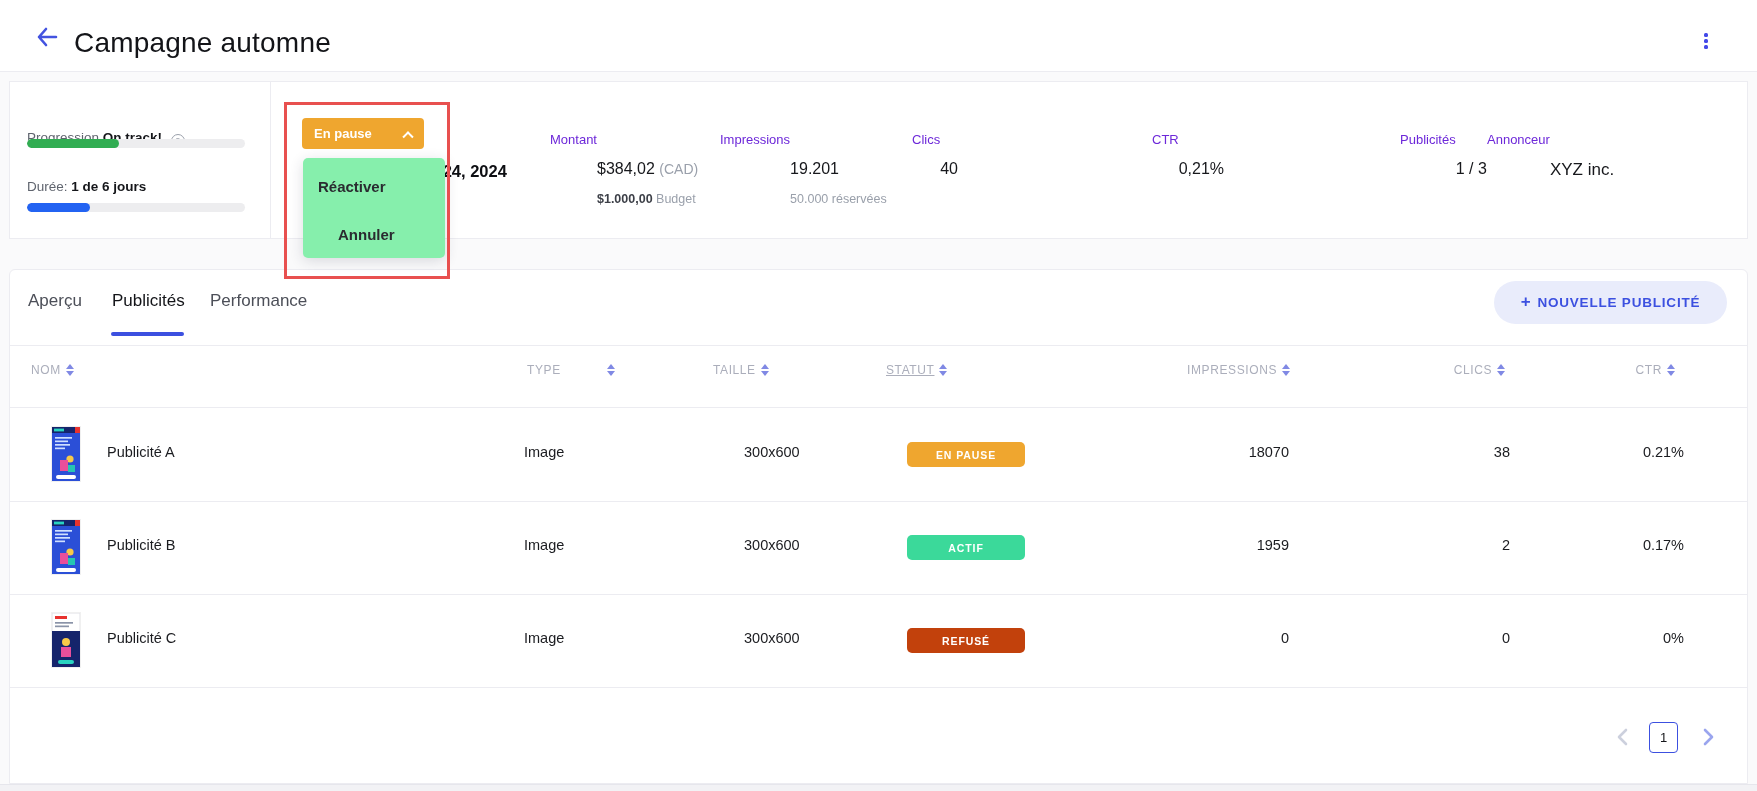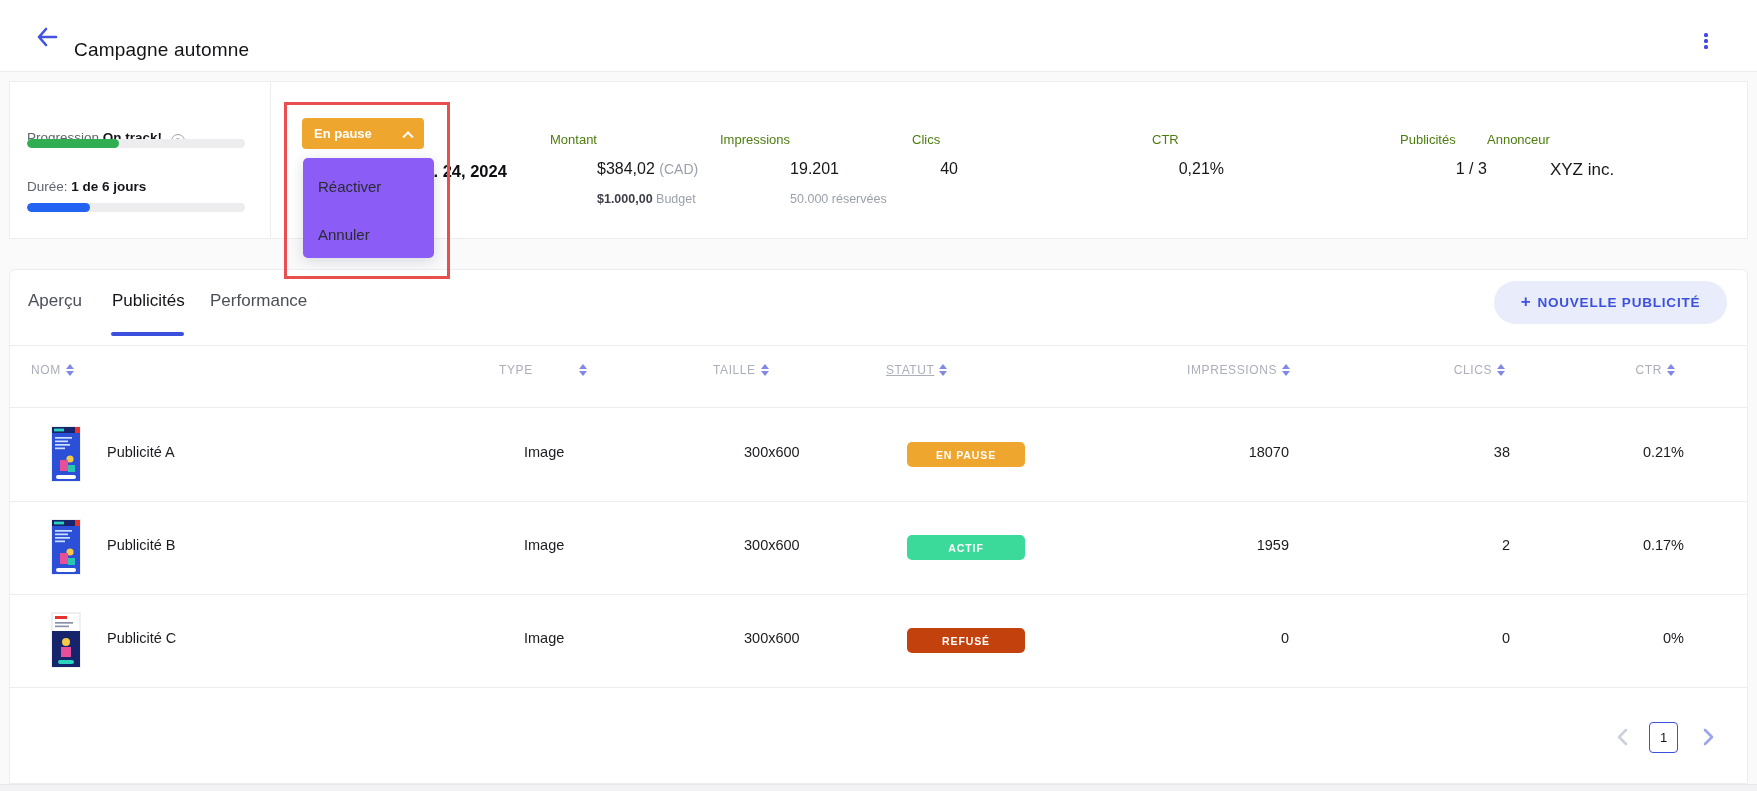--- a/index.html
+++ b/index.html
@@ -9,43 +9,43 @@
   .abs { position:absolute; }
 
   
   .topbar { left:0; top:0; width:1757px; height:72px; background:#fff; border-bottom:1px solid #ececf1; z-index:1; }
   .statscard { left:9px; top:81px; width:1739px; height:158px; background:#fff; border:1px solid #ececf1; z-index:1; }
   .maincard { left:9px; top:269px; width:1739px; height:515px; background:#fff; border:1px solid #ececf1; border-radius:6px 6px 0 0; z-index:1; }
   .bottomstrip { left:0; top:784px; width:1757px; height:7px; background:#f2f2f5; border-top:1px solid #e6e6ec; z-index:0; }
 
   
   .back-btn { left:34px; top:26px; width:30px; height:26px; cursor:pointer; z-index:2; }
-  .page-title { left:74px; top:27px; font-size:19px; font-weight:500; letter-spacing:.2px; color:#131418; z-index:2;margin-top:12px; }
+  .page-title { left:74px; top:27px; font-size:28px; font-weight:500; letter-spacing:.2px; color:#131418; z-index:2; }
   .kebab { left:1696px; top:28px; width:20px; height:26px; display:flex; flex-direction:column; align-items:center; justify-content:center; gap:2px; cursor:pointer; z-index:2; }
   .kebab i { width:4px; height:4px; border-radius:1.5px; background:#4348e8; }
 
   
   .stat-line { font-size:13.5px; color:#5f646e; z-index:2; white-space:nowrap; }
   .stat-line b { color:#15161a; font-weight:700; }
   .help-icon { display:inline-block; width:14px; height:14px; border:1px solid #9aa0ab; border-radius:50%; font-size:9px; line-height:12px; text-align:center; color:#9aa0ab; margin-left:5px; vertical-align:-2px; cursor:pointer; }
   .bar { width:218px; height:9px; border-radius:5px; background:#ededef; overflow:hidden; z-index:2; }
   .bar > span { display:block; height:100%; border-radius:5px; }
   .vdiv { width:1px; background:#ececf1; z-index:2; }
 
   
   .status-btn { left:302px; top:118px; width:122px; height:31px; background:#efa62f; border-radius:4px; color:#fff; font-size:13px; font-weight:700; display:flex; align-items:center; padding:0 12px; cursor:pointer; z-index:12; }
   .status-btn .chev { margin-left:auto; width:8px; height:8px; border-left:2.5px solid #fff; border-top:2.5px solid #fff; transform:rotate(45deg) translate(2px,2px); }
-  .dropdown { left:303px; top:158px; width:131px; height:100px; background:#8b5cf6; border-radius:5px; box-shadow:0 3px 14px rgba(40,45,70,.16); z-index:11; }
+  .dropdown { left:303px; top:158px; width:142px; height:100px; background:#86efac; border-radius:5px; box-shadow:0 3px 14px rgba(40,45,70,.16); z-index:11;font-weight:bold; }
   .dropdown .item { position:absolute; left:15px; font-size:15px; color:#2a2b30; cursor:pointer; white-space:nowrap; }
   .annotation-rect { left:284px; top:102px; width:166px; height:177px; border:3px solid #e8504f; z-index:50; pointer-events:none; }
   .date-fragment { left:428px; top:162px; font-size:16.5px; font-weight:700; color:#0d0e12; z-index:2; white-space:nowrap; }
 
   
   .stat-col { z-index:2; white-space:nowrap; }
-  .stat-col .lbl { font-size:13px; color:#4d7c0f; }
+  .stat-col .lbl { font-size:13px; color:#6d28d9; }
   .stat-col .val { position:absolute; top:30px; font-size:16px; color:#17181c; }
   .stat-col .val .note { color:#9aa0ab; font-size:14px; }
   .stat-col .sub { position:absolute; top:62px; font-size:12.5px; color:#9aa0ab; }
   .stat-col .sub b { color:#3c3f47; font-weight:700; }
   .stat-col .big { font-size:17px; }
 
   
   .tab { top:291px; font-size:17px; color:#4c4f58; cursor:pointer; z-index:2; white-space:nowrap; }
   .tab.active { color:#131418; font-weight:500; }
   .tab-underline { left:111px; top:332px; width:73px; height:3.5px; background:#3c50e0; border-radius:2px; z-index:2; }
@@ -110,21 +110,21 @@
   </div>
   <div class="abs vdiv" style="left:270px; top:82px; height:156px;"></div>
 
   <div class="abs date-fragment">t. 24, 2024</div>
   <div class="abs status-btn">
     <span>En pause</span>
     <span class="chev"></span>
   </div>
   <div class="abs dropdown">
     <span class="item" style="top:20px;">Réactiver</span>
-    <span class="item" style="top:68px;">Annuler</span>
+    <span class="item" style="top:68px;margin-left:20px;">Annuler</span>
   </div>
   <div class="abs annotation-rect"></div>
 
   <div class="abs stat-col" style="left:550px; top:130px;">
     <span class="lbl">Montant</span>
     <span class="val"><span>$384,02</span> <span class="note">(CAD)</span></span>
     <span class="sub"><b>$1.000,00</b> <span>Budget</span></span>
   </div>
   <div class="abs stat-col" style="left:720px; top:130px;">
     <span class="lbl">Impressions</span>
@@ -162,21 +162,21 @@
 
   <div class="abs hdiv" style="top:345px;"></div>
 
   <div class="abs th" style="left:31px;">
     <span>NOM</span>
     <span class="sort">
         <i class="up"></i>
         <i class="dn"></i>
       </span>
   </div>
-  <div class="abs th" style="left:499px;gap:46px;">
+  <div class="abs th" style="left:527px;gap:46px;">
     <span>TYPE</span>
     <span class="sort">
         <i class="up"></i>
         <i class="dn"></i>
       </span>
   </div>
   <div class="abs th" style="left:713px;">
     <span>TAILLE</span>
     <span class="sort">
         <i class="up"></i>

